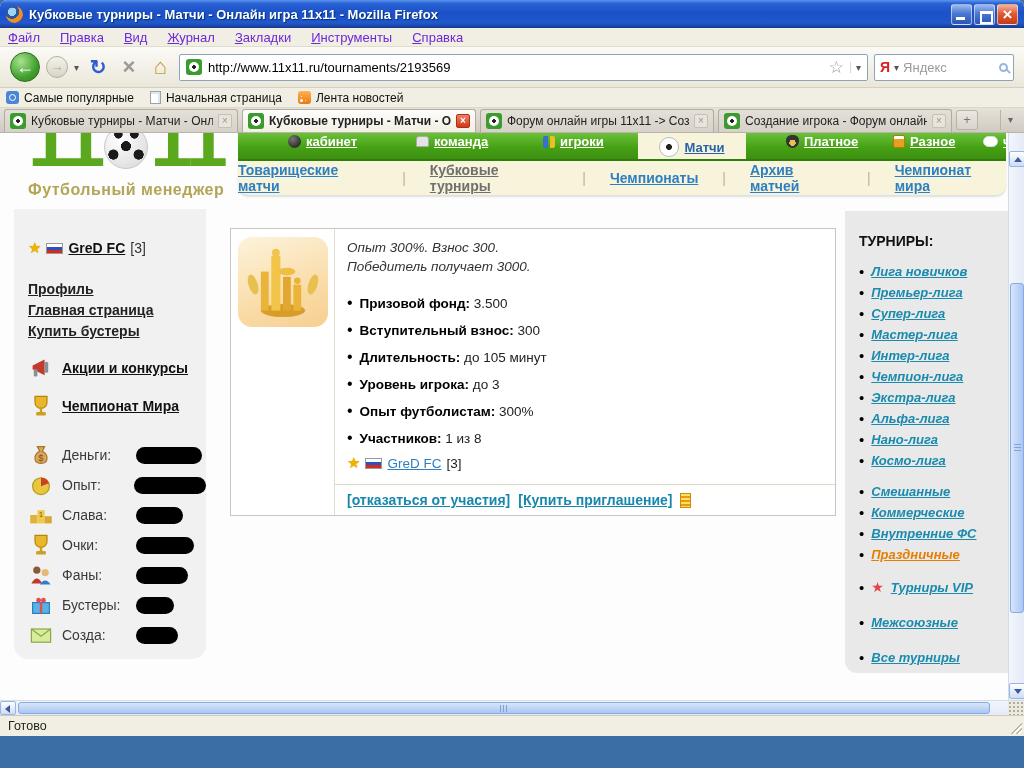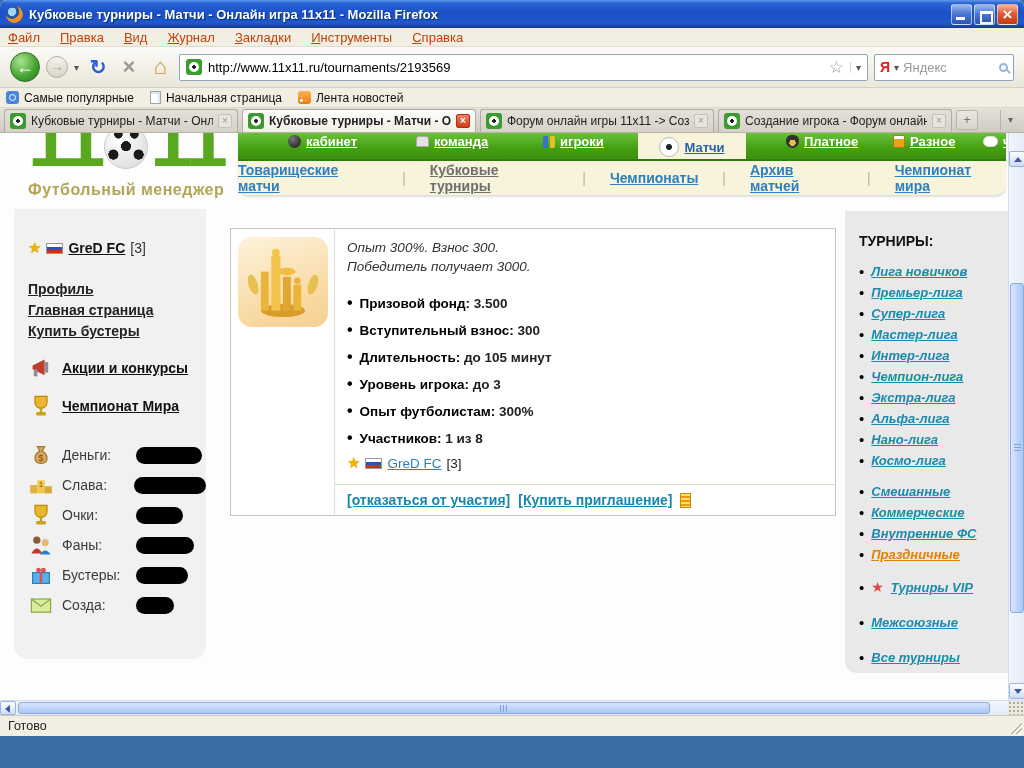--- a/index.html
+++ b/index.html
@@ -16,21 +16,21 @@
   .title-text { color:#fff; font-weight:bold; font-size:13px; margin-left:6px; text-shadow:1px 1px 1px #00306e; white-space:nowrap; }
   .winbtns { margin-left:auto; display:flex; gap:2px; }
   .wbtn { width:21px; height:21px; border-radius:3px; border:1px solid rgba(255,255,255,.55); position:relative; }
   .wbtn.b-min,.wbtn.b-rest { background:linear-gradient(180deg,#9db9ef,#4a78d4 45%,#2a56b4); }
   .wbtn.b-close { background:linear-gradient(180deg,#f2b5a0,#e25a35 45%,#c13c16); }
   .b-min::after { content:''; position:absolute; left:4px; bottom:4px; width:9px; height:3px; background:#fff; }
   .b-rest::after { content:''; position:absolute; left:5px; top:6px; width:9px; height:8px; border:2px solid #fff; border-top-width:3px; }
   .b-close::after { content:'\00D7'; position:absolute; left:0; top:-1px; width:100%; text-align:center; color:#fff; font-weight:bold; font-size:17px; line-height:21px; }
 
   .menubar { position:absolute; left:0; top:28px; width:100%; height:19px; background:#f1efe3; border-bottom:1px solid #e0dccd; display:flex; align-items:center; padding-left:8px; gap:20px; }
-  .menu-item { display:inline-block; font-size:13px; color:#c2410c; cursor:default; }
+  .menu-item { display:inline-block; font-size:13px; color:#6d28d9; cursor:default; }
   .menu-item::first-letter { text-decoration:underline; }
 
   .navbar { position:absolute; left:0; top:47px; width:100%; height:41px; background:linear-gradient(180deg,#fbfaf6,#ecroot 0,#eae6d9 100%); background:linear-gradient(180deg,#fbfaf6,#eae6d9); border-bottom:1px solid #d4d0c2; display:flex; align-items:center; padding:0 10px; gap:6px; }
   .nav-back { width:30px; height:30px; border-radius:50%; background:radial-gradient(circle at 35% 30%, #a8e48e, #43a02f 60%, #2c7e1d); border:1px solid #2c6e1c; color:#fff; font-size:18px; font-weight:bold; text-align:center; line-height:28px; }
   .nav-fwd { width:22px; height:22px; border-radius:50%; background:linear-gradient(180deg,#f4f2ea,#d8d4c6); border:1px solid #b4b0a2; color:#a8a498; font-size:13px; font-weight:bold; text-align:center; line-height:20px; }
   .nav-drop { color:#555; font-size:10px; }
   .nav-refresh { color:#2b5fd0; font-size:20px; font-weight:bold; width:26px; text-align:center; }
   .nav-stop { color:#9a9a9a; font-size:22px; font-weight:bold; width:24px; text-align:center; line-height:22px; }
   .nav-home { color:#c89632; font-size:22px; width:26px; text-align:center; line-height:24px; }
   .urlbar { height:27px; flex:1; background:#fff; border:1px solid #8ca4bc; border-radius:2px; display:flex; align-items:center; padding:0 6px; gap:6px; }
@@ -127,21 +127,21 @@
   .card-icon-col { width:104px; padding:8px 0 0 7px; border-right:1px solid #e0ddcc; }
   .tourn-icon { width:90px; height:90px; border-radius:14px; background:linear-gradient(160deg,#fdf3dc,#f9d9a2 70%,#f6cf92); display:flex; align-items:center; justify-content:center; }
   .card-main { flex:1; display:flex; flex-direction:column; }
   .card-header { background:#f8f5dc; padding:6px 12px; border-bottom:1px solid #e8e4c8; font-size:14px; }
   .t-title { color:#2d7fc1; font-weight:bold; text-decoration:underline; }
   .t-sep { color:#666; margin:0 4px; }
   .t-date { color:#1a1a1a; font-weight:bold; }
   .card-body { padding:9px 12px 4px; font-size:13.5px; color:#222; }
   .t-desc { font-style:italic; color:#333; line-height:19px; }
   .t-details { list-style:none; margin-top:14px; }
-  .t-details li { line-height:26px;font-weight:bold; }
+  .t-details li { line-height:26px; }
   .t-details li::before { content:'\2022'; font-size:16px; margin-right:7px; color:#000; }
   .t-details b { color:#000; }
   .t-part { display:flex; align-items:center; gap:5px; margin:2px 0 8px; }
   .t-part a { color:#2d7fc1; text-decoration:underline; }
   .card-footer { border-top:1px solid #ddd9c8; padding:7px 12px; display:flex; align-items:center; gap:8px; }
   .t-action { color:#1787ad; font-weight:bold; text-decoration:underline; font-size:14px; }
   .coins-icon { width:11px; height:15px; border:1px solid #c88a10; background:repeating-linear-gradient(180deg,#ffe160 0 2px,#e89a10 2px 4px); }
 
   
   .sb-right { position:absolute; left:845px; top:78px; width:177px; height:462px; background:#e9e9e9; border-radius:0 0 12px 12px; padding:22px 0 0 14px; font-size:13px; }
@@ -390,20 +390,28 @@
           <div class="stat-row">
             <svg class="sicon" viewBox="0 0 20 20" width="24" height="22">
                 <path d="M7 3 L13 3 L11 7 C16 9 17 17 10 17 C3 17 4 9 9 7 Z" fill="#d9a85c" stroke="#a8742c"></path>
                 <text x="10" y="15" font-size="8" fill="#7a4f16" text-anchor="middle">$</text>
               </svg>
             <span class="stat-label">Деньги:</span>
             <span class="stat-bar"></span>
           </div>
           <div class="stat-row">
             <svg class="sicon" viewBox="0 0 20 20" width="24" height="22">
+                <circle cx="10" cy="11" r="7" fill="#e9c63f" stroke="#b89a20"></circle>
+                <path d="M10 11 L10 4 A7 7 0 0 1 16.5 8.5 Z" fill="#cc4125"></path>
+              </svg>
+            <span class="stat-label">Опыт:</span>
+            <span class="stat-bar"></span>
+          </div>
+          <div class="stat-row">
+            <svg class="sicon" viewBox="0 0 20 20" width="24" height="22">
                 <rect x="1" y="10" width="6" height="7" fill="#e0b23c"></rect>
                 <rect x="7" y="6" width="6" height="11" fill="#f0c84a"></rect>
                 <rect x="13" y="11" width="6" height="6" fill="#d8a832"></rect>
                 <text x="10" y="12" font-size="6" fill="#7a4f16" text-anchor="middle">1</text>
               </svg>
             <span class="stat-label">Слава:</span>
             <span class="stat-bar"></span>
           </div>
           <div class="stat-row">
             <svg class="sicon" viewBox="0 0 20 20" width="24" height="22">

